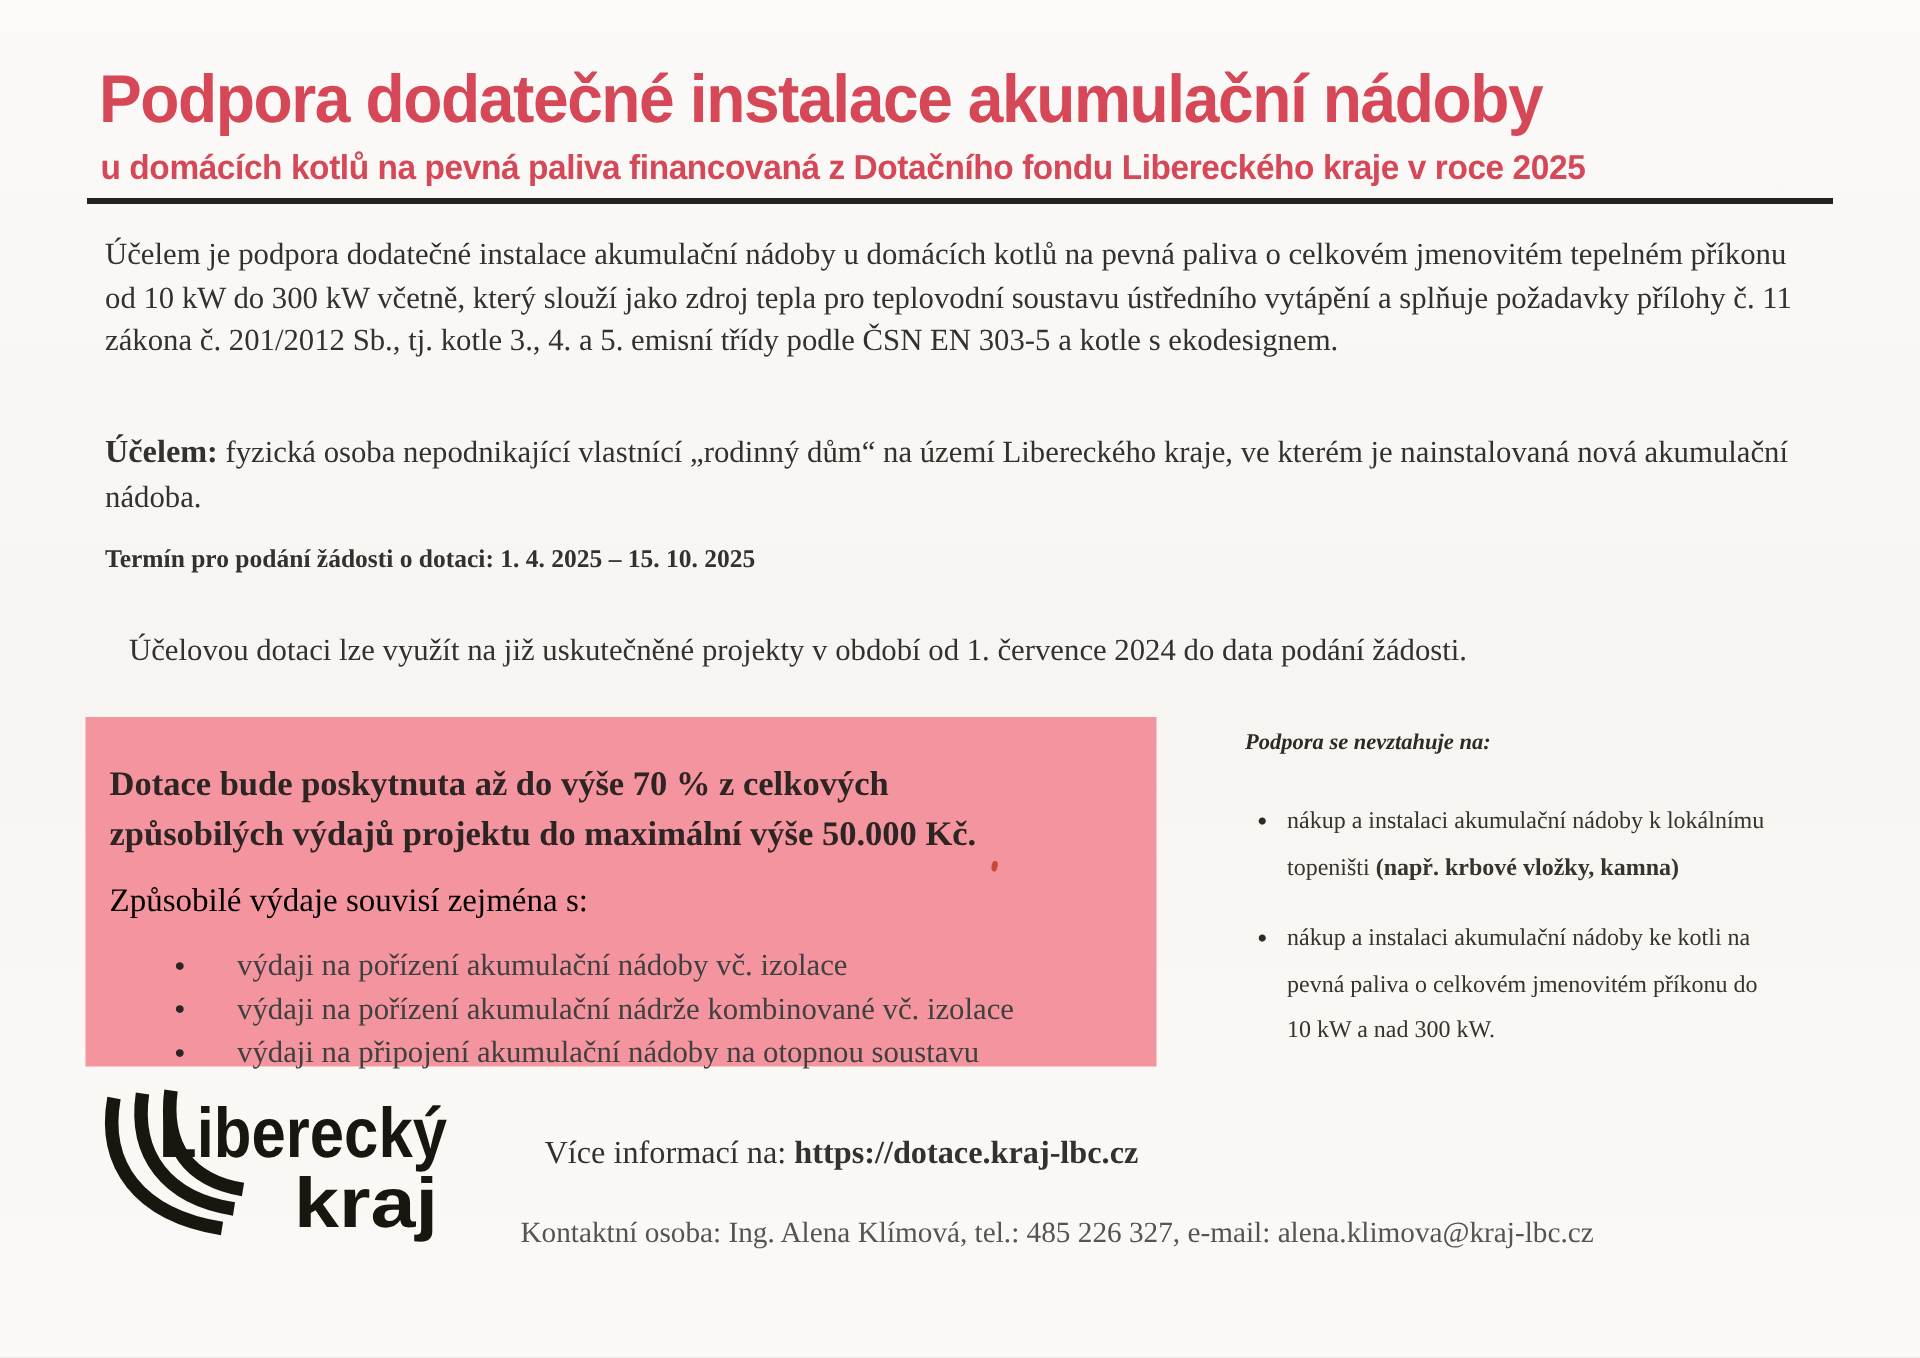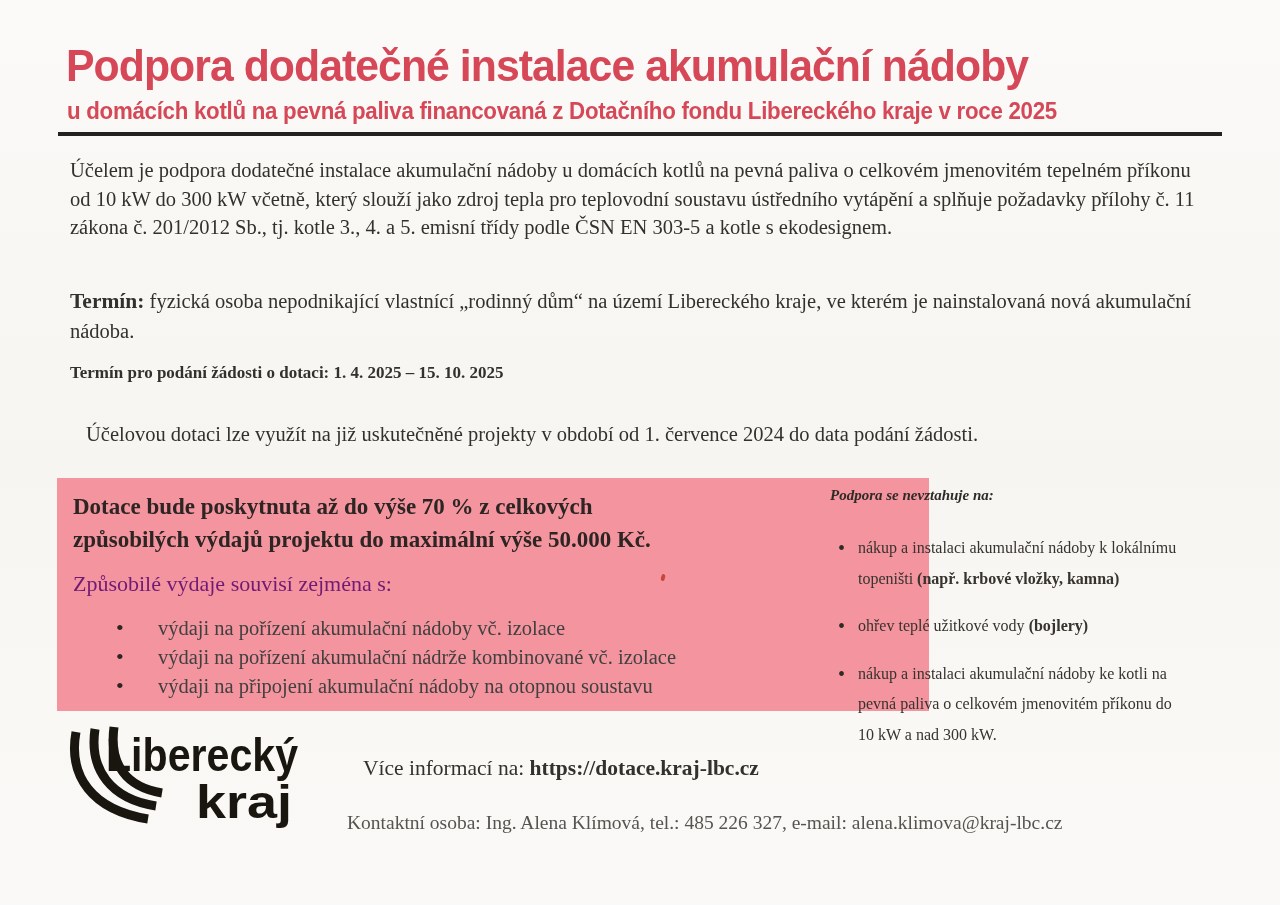--- a/index.html
+++ b/index.html
@@ -30,25 +30,25 @@
   }
   .rule{left:58px;top:132px;width:1164px;height:4px;background:#24221f;}
   
   .intro{left:70px;top:156px;width:1130px;font-size:20.5px;line-height:28.5px;}
   .applicant{left:70px;top:286px;width:1130px;font-size:20.5px;line-height:30px;}
   .applicant b{font-size:21.5px;}
   .deadline{left:70px;top:358px;width:1130px;font-weight:bold;font-size:17px;line-height:30px;font-family:Liberation Serif, serif;}
   .usage{left:70px;top:404px;width:1130px;font-size:20.5px;line-height:29px;}
   
   .grant-box{
-    left:57px;top:478px;width:872px;height:233px;
-    box-sizing:border-box;padding:12px 18px 0 16px;
+    left:57px;top:478px;width:714px;height:233px;
+    box-sizing:border-box;padding:28px 18px 0 16px;
   }
   .grant-headline{font-weight:bold;font-size:23px;line-height:33px;max-width:640px;color:#2c2523;}
-  .grant-subheading{margin-top:15px;font-size:22px;color:#701a75;}
+  .grant-subheading{margin-top:15px;font-size:22px;color:#000000;}
   .grant-box ul{margin:17px 0 0 0;padding:0;list-style:none;}
   .grant-box li{
     position:relative;margin-left:85px;padding-left:0;
     font-size:20.5px;line-height:29px;color:#404040;
   }
   .grant-box li::before{
     content:"\2022";position:absolute;left:-42px;top:-1px;font-size:22px;color:#2c2523;
   }
   .artifact{left:661px;top:574px;width:4px;height:7px;background:#c0392b;border-radius:50% 50% 40% 60%;transform:rotate(14deg);opacity:.85;}
   
@@ -72,42 +72,41 @@
 <body>
 
 <div id="page">
 
   <div class="abs title" style="color: rgb(214, 72, 87);">Podpora dodatečné instalace akumulační nádoby</div>
   <div class="abs subtitle" style="color: rgb(214, 72, 87);">u domácích kotlů na pevná paliva financovaná z Dotačního fondu Libereckého kraje v roce 2025</div>
   <div class="abs rule" style="background: rgb(36, 34, 31);"></div>
 
   <p class="abs intro" style="margin:0">Účelem je podpora dodatečné instalace akumulační nádoby u domácích kotlů na pevná paliva o celkovém jmenovitém tepelném příkonu od 10 kW do 300 kW včetně, který slouží jako zdroj tepla pro teplovodní soustavu ústředního vytápění a splňuje požadavky přílohy č. 11 zákona č. 201/2012 Sb., tj. kotle 3., 4. a 5. emisní třídy podle ČSN EN 303-5 a kotle s ekodesignem.</p>
 
-  <p class="abs applicant" style="margin:0"><b>Termín:</b><span> fyzická osoba nepodnikající vlastnící „rodinný dům“ na území Libereckého kraje, ve kterém je nainstalovaná nová akumulační nádoba.</span></p>
+  <p class="abs applicant" style="margin:0"><b>Účelem:</b><span> fyzická osoba nepodnikající vlastnící „rodinný dům“ na území Libereckého kraje, ve kterém je nainstalovaná nová akumulační nádoba.</span></p>
 
   <p class="abs deadline" style="margin:0">Termín pro podání žádosti o dotaci: 1. 4. 2025 – 15. 10. 2025</p>
 
   <p class="abs usage" style="margin:16px">Účelovou dotaci lze využít na již uskutečněné projekty v období od 1. července 2024 do data podání žádosti.</p>
 
   <div class="abs grant-box" style="background: rgb(243, 148, 158);">
     <div class="grant-headline">Dotace bude poskytnuta až do výše 70 % z celkových způsobilých výdajů projektu do maximální výše 50.000 Kč.</div>
     <div class="grant-subheading">Způsobilé výdaje souvisí zejména s:</div>
     <ul>
       <li>výdaji na pořízení akumulační nádoby vč. izolace</li>
       <li>výdaji na pořízení akumulační nádrže kombinované vč. izolace</li>
       <li>výdaji na připojení akumulační nádoby na otopnou soustavu</li>
     </ul>
   </div>
   <div class="abs artifact"></div>
 
   <div class="abs exclusions">
     <div class="exclusions-heading">Podpora se nevztahuje na:</div>
     <ul>
       <li><span>nákup a instalaci akumulační nádoby k lokálnímu topeništi </span><b>(např. krbové vložky, kamna)</b></li>
-      <li><span>ohřev teplé užitkové vody </span><b>(bojlery)</b></li>
       <li><span>nákup a instalaci akumulační nádoby ke kotli na pevná paliva o celkovém jmenovitém příkonu do 10 kW a nad 300 kW.</span><b></b></li>
     </ul>
   </div>
 
   <div class="abs logo">
     <svg width="252" height="114" viewBox="0 0 252 114">
       <g fill="none" stroke="#18160f" stroke-width="9" stroke-linecap="butt">
         <path d="M18,12 C10,56 34,90 90,99"></path>
         <path d="M37,9 C31,50 53,79 98,86"></path>
         <path d="M56,7 C51,44 68,67 104,73"></path>

